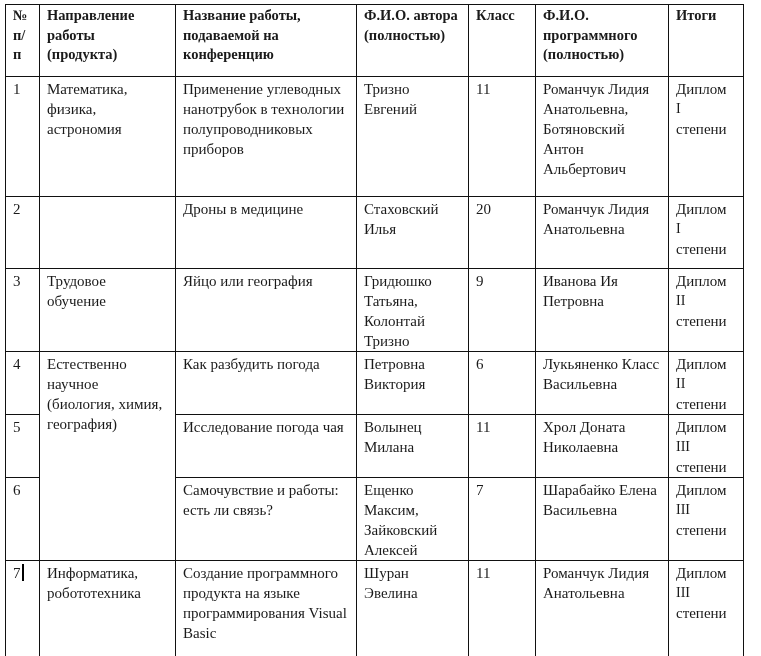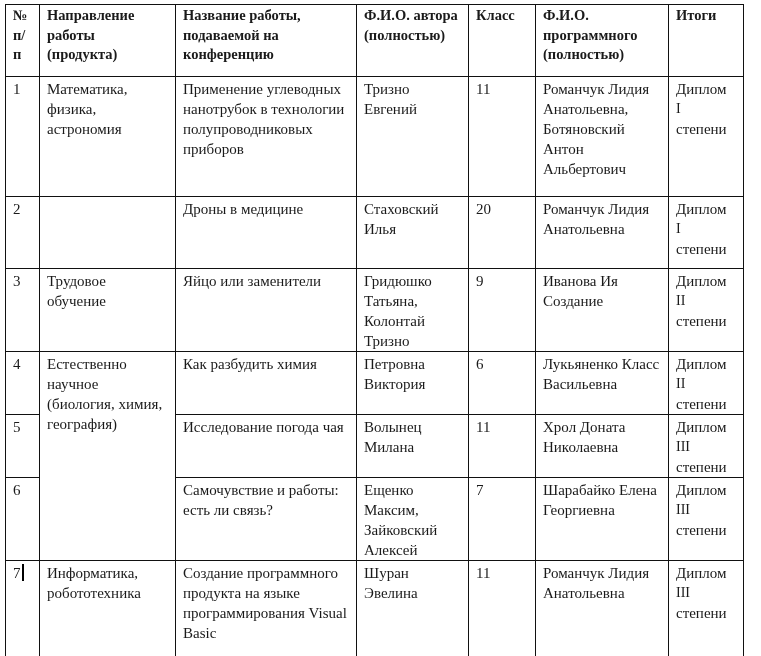--- a/index.html
+++ b/index.html
@@ -118,35 +118,35 @@
     <td class="result-cell">
       <span>Диплом</span>
       <span class="deg">I</span>
       <span>степени</span>
     </td>
   </tr>
 
   <tr style="height:82px">
     <td class="num-cell">3</td>
     <td>Трудовое обучение</td>
-    <td>Яйцо или заменители</td>
+    <td>Яйцо или география</td>
     <td>Гридюшко Татьяна, Колонтай Тризно</td>
     <td>9</td>
-    <td>Иванова Ия Создание</td>
+    <td>Иванова Ия Петровна</td>
     <td class="result-cell">
       <span>Диплом</span>
       <span class="deg">II</span>
       <span>степени</span>
     </td>
   </tr>
 
   <tr style="height:59px">
     <td class="num-cell">4</td>
     <td rowspan="3">Естественно научное (биология, химия, география)</td>
-    <td>Как разбудить химия</td>
+    <td>Как разбудить погода</td>
     <td>Петровна Виктория</td>
     <td>6</td>
     <td>Лукьяненко Класс Васильевна</td>
     <td class="result-cell">
       <span>Диплом</span>
       <span class="deg">II</span>
       <span>степени</span>
     </td>
   </tr>
 
@@ -161,21 +161,21 @@
       <span class="deg">III</span>
       <span>степени</span>
     </td>
   </tr>
 
   <tr style="height:81px">
     <td class="num-cell">6</td>
     <td>Самочувствие и работы: есть ли связь?</td>
     <td>Ещенко Максим, Зайковский Алексей</td>
     <td>7</td>
-    <td>Шарабайко Елена Георгиевна</td>
+    <td>Шарабайко Елена Васильевна</td>
     <td class="result-cell">
       <span>Диплом</span>
       <span class="deg">III</span>
       <span>степени</span>
     </td>
   </tr>
 
   <tr style="height:101px">
     <td class="num-cell"><span>7</span><span class="cursor-mark"></span></td>
     <td>Информатика, робототехника</td>

